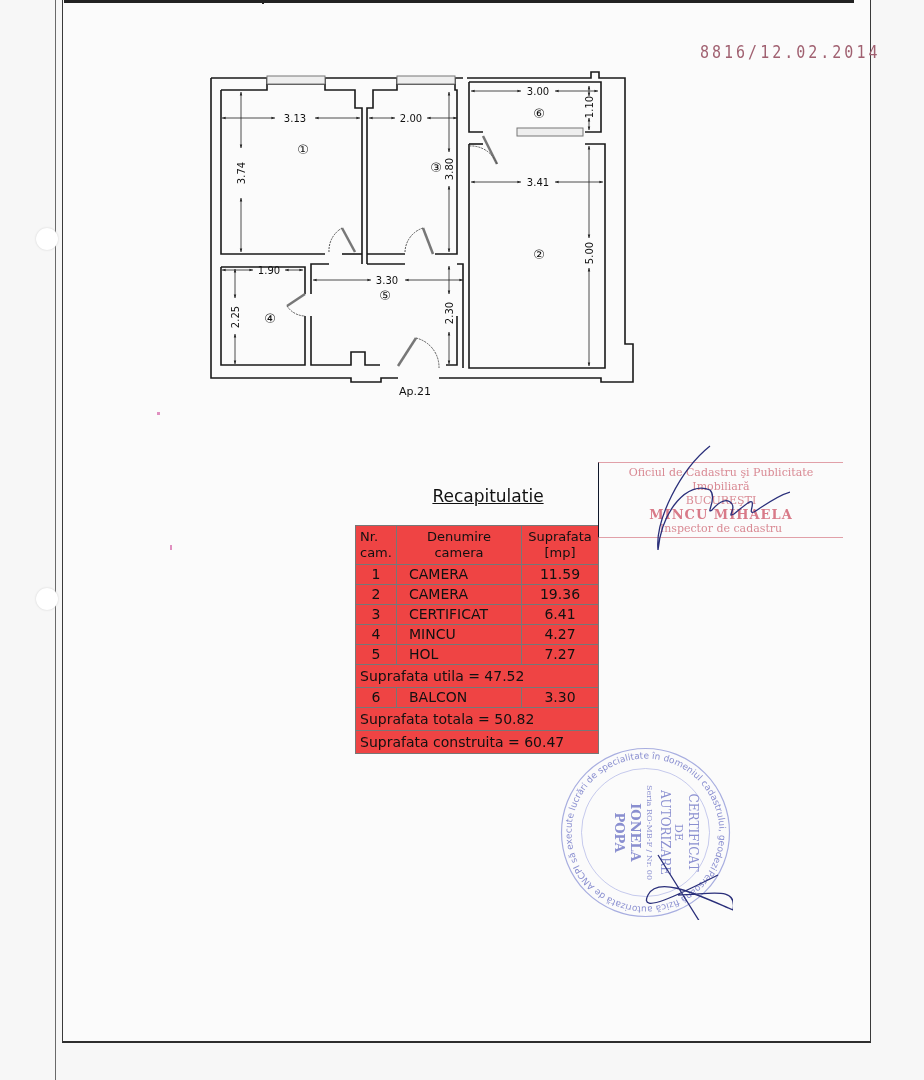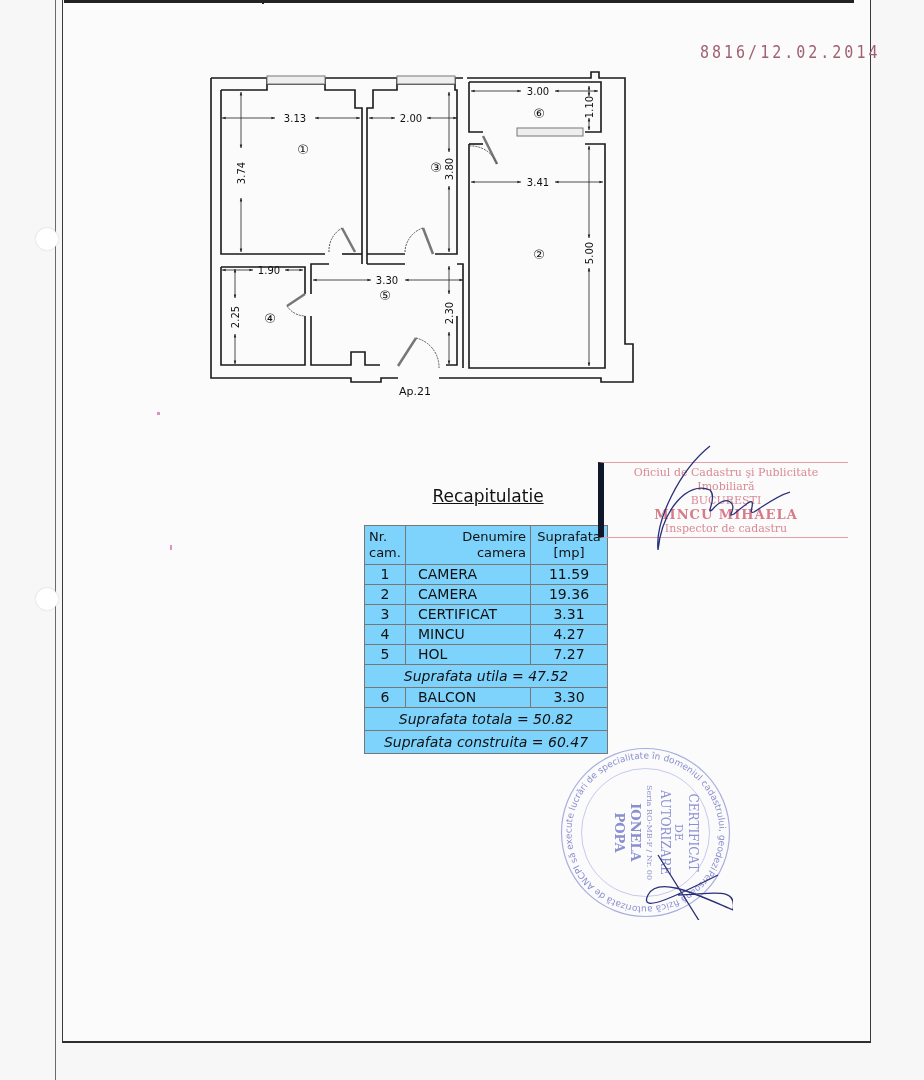--- a/index.html
+++ b/index.html
@@ -6,28 +6,28 @@
   body { width:924px; height:1080px; background:#f7f7f7; position:relative; overflow:hidden; font-family:"DejaVu Sans", sans-serif; }
   .frame { position:absolute; left:62px; top:0; width:809px; height:1043px; border-left:1.5px solid #3a3a3a; border-right:1.5px solid #3a3a3a; border-bottom:2px solid #2e2e2e; box-sizing:border-box; background:#fbfbfb; }
   .top-strip { position:absolute; left:64px; top:0; width:790px; height:3px; background:#222; }
   .top-strip-tick { position:absolute; left:262px; top:0; width:2px; height:4px; background:#222; }
   .page-margin-line { position:absolute; left:55px; top:0; width:1px; height:1080px; background:#6a6a6a; }
   .punch { position:absolute; width:22px; height:22px; border-radius:50%; background:#fff; box-shadow:0 0 2px #ccc; }
   .regnum { position:absolute; left:700px; top:43px; font-family:"DejaVu Sans Mono", monospace; font-size:15px; letter-spacing:3px; color:#a06070; transform:scaleY(1.2); }
   .plan { position:absolute; left:205px; top:68px; width:440px; height:330px; }
   .lbl { font-family:"DejaVu Sans", sans-serif; font-size:10px; fill:#111; }
   .title { position:absolute; left:0; width:924px; top:486px; text-align:center; font-size:17px; color:#111; padding-left:52px; box-sizing:border-box;text-decoration:underline; }
-  table.recap { position:absolute; left:364px; top:525px; border-collapse:collapse; font-size:14px; color:#111; background:#7dd3fc; }
+  table.recap { position:absolute; left:355px; top:525px; border-collapse:collapse; font-size:14px; color:#111; background:#ef4444; }
   table.recap td { border:1.5px solid #777; padding:0 4px; height:19px; line-height:19px; }
   table.recap td.c1 { width:32px; text-align:center; }
   table.recap td.c2 { width:108px; padding-left:12px; }
   table.recap td.c3 { width:68px; text-align:center; }
   table.recap tr.head td { line-height:16px; padding:3px 4px; vertical-align:top; font-size:13px; }
-  table.recap tr.sum td { text-align:center; font-size:14px; height:22px; line-height:22px;font-style:italic; }
-  .ocpi-stamp { position:absolute; left:598px; top:462px; width:244px; height:74px; border-top:1px solid #e1a0a8; border-bottom:1px solid #e1a0a8; border-left:6px solid #0f172a; color:#d98a94; font-family:"DejaVu Serif", serif; text-align:center; font-size:11px; line-height:14px; }
+  table.recap tr.sum td { font-size:14px; height:22px; line-height:22px; }
+  .ocpi-stamp { position:absolute; left:598px; top:462px; width:244px; height:74px; border-top:1px solid #e1a0a8; border-bottom:1px solid #e1a0a8; border-left:1px solid #0f172a; color:#d98a94; font-family:"DejaVu Serif", serif; text-align:center; font-size:11px; line-height:14px; }
   .ocpi-stamp .l1 { margin-top:3px; }
   .ocpi-stamp .l3 { font-size:13px; font-weight:bold; color:#d87a88; letter-spacing:1px; }
   .round-stamp { position:absolute; left:558px; top:745px; width:175px; height:175px; }
   .pink-dot { position:absolute; width:3px; height:3px; background:#e090c0; }
 </style>
 </head>
 <body>
 
 <div class="page-margin-line"></div>
 <div class="punch" style="left:36px;top:228px;"></div>
@@ -142,37 +142,37 @@
   <text class="lbl" style="font-size:13px" x="334" y="50" text-anchor="middle">⑥</text>
   <text class="lbl" style="font-size:11px" x="210" y="327" text-anchor="middle">Ap.21</text>
 </svg>
 
 <div class="title">Recapitulatie</div>
 
 <table class="recap">
   <tbody>
       <tr class="head">
     <td class="c1" style="text-align:left"><span>Nr.</span><br><span>cam.</span></td>
-    <td class="c2" style="text-align:right;padding-left:4px"><span>Denumire</span><br><span>camera</span></td>
+    <td class="c2" style="text-align:center;padding-left:4px"><span>Denumire</span><br><span>camera</span></td>
     <td class="c3"><span>Suprafata</span><br><span>[mp]</span></td>
   </tr>
   <tr>
     <td class="c1">1</td>
         <td class="c2">CAMERA</td>
         <td class="c3">11.59</td>
   </tr>
   <tr>
     <td class="c1">2</td>
         <td class="c2">CAMERA</td>
         <td class="c3">19.36</td>
   </tr>
   <tr>
     <td class="c1">3</td>
         <td class="c2">CERTIFICAT</td>
-        <td class="c3">3.31</td>
+        <td class="c3">6.41</td>
   </tr>
   <tr>
     <td class="c1">4</td>
         <td class="c2">MINCU</td>
         <td class="c3">4.27</td>
   </tr>
   <tr>
     <td class="c1">5</td>
         <td class="c2">HOL</td>
         <td class="c3">7.27</td>

